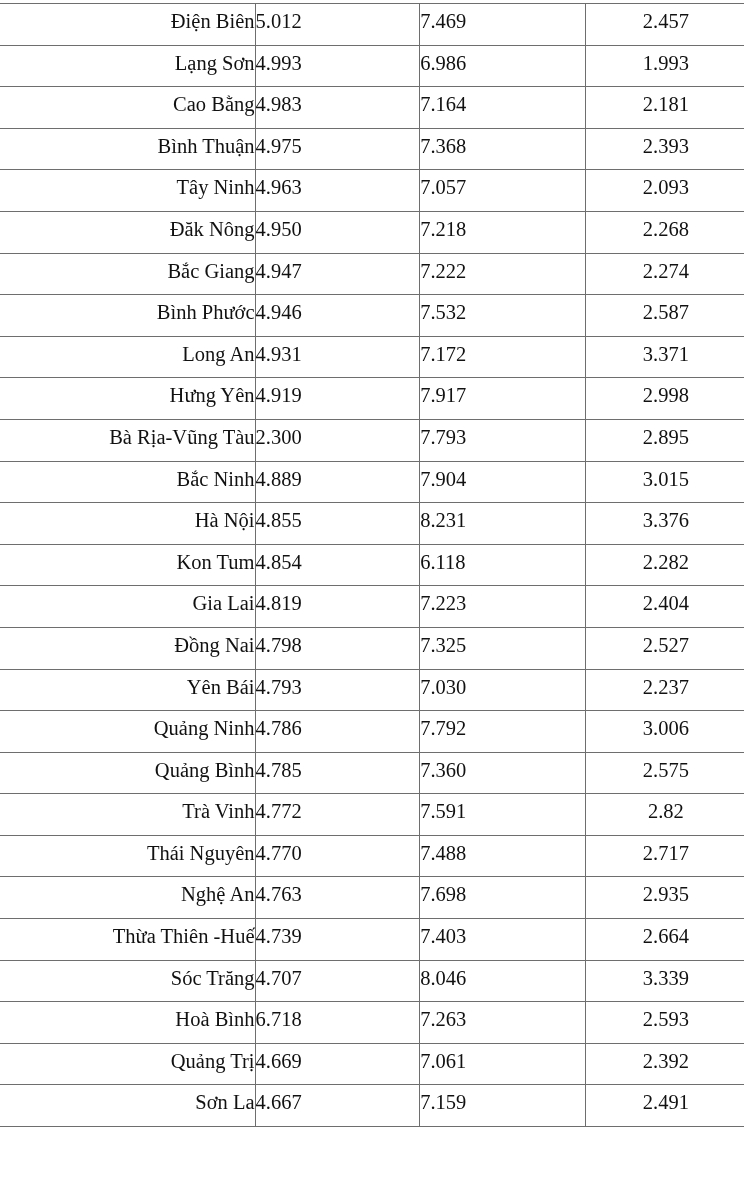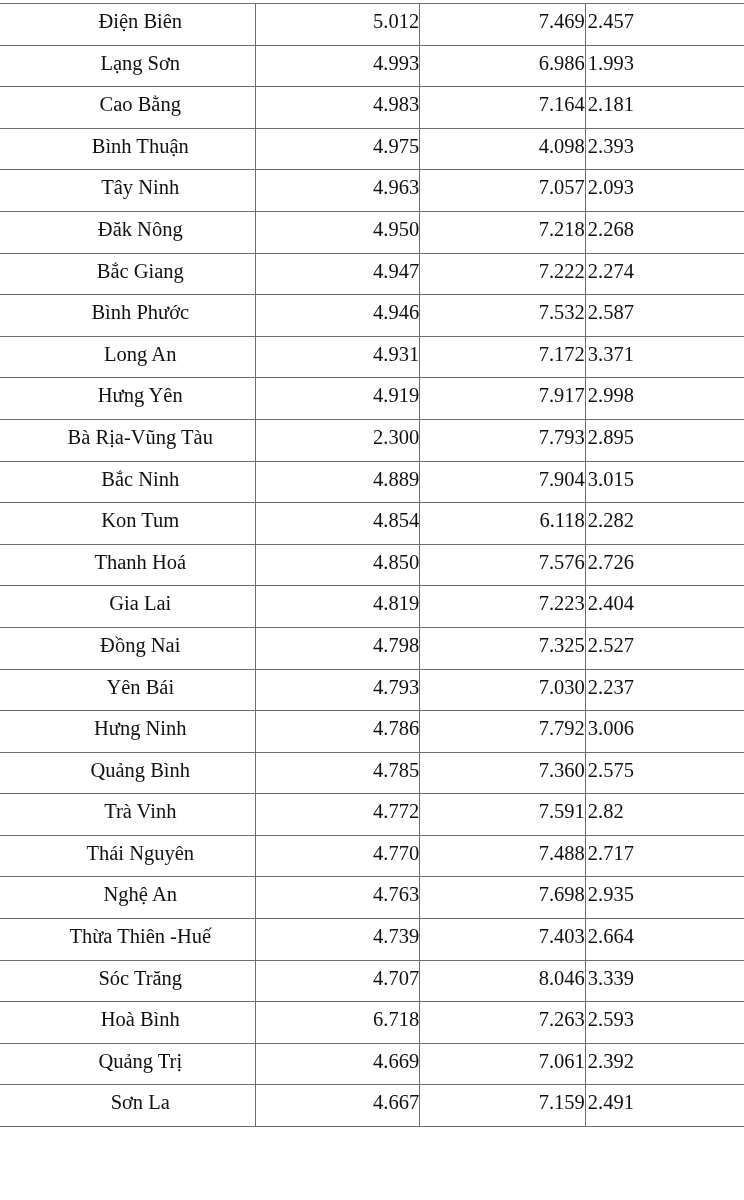--- a/index.html
+++ b/index.html
@@ -32,40 +32,40 @@
       border-top: 1.2px solid #6e6e6e;
       border-bottom: 1.2px solid #6e6e6e;
       font-size: 20.5px;
       vertical-align: top;
       line-height: 28px;
       white-space: nowrap;
       overflow: hidden;
     }
     td.c-name {
       width: 254px;
-      text-align: center;
+      text-align: right;
       padding-left: 26px;
       box-sizing: border-box;
       border-right: 1.2px solid #6e6e6e;
     }
     td.c-v1 {
       width: 164px;
-      text-align: right;
+      text-align: left;
       border-right: 1.2px solid #6e6e6e;
       box-sizing: border-box;
       text-decoration: underline;
     }
     td.c-v2 {
       width: 164px;
-      text-align: right;
+      text-align: left;
       border-right: 1.2px solid #6e6e6e;
     }
     td.c-v3 {
       width: 158px;
-      text-align: left;
+      text-align: center;
       padding-left: 2px;
       box-sizing: border-box;
     }
     td span {
       display: inline-block;
       padding-top: 3px;
     }
   </style>
 </head>
 <body>
@@ -91,21 +91,21 @@
   <tr>
     <td class="c-name"><span>Cao Bằng</span></td>
     <td class="c-v1"><span>4.983</span></td>
     <td class="c-v2"><span>7.164</span></td>
     <td class="c-v3"><span>2.181</span></td>
   </tr>
 
   <tr>
     <td class="c-name"><span>Bình Thuận</span></td>
     <td class="c-v1"><span>4.975</span></td>
-    <td class="c-v2"><span>4.098</span></td>
+    <td class="c-v2"><span>7.368</span></td>
     <td class="c-v3"><span>2.393</span></td>
   </tr>
 
   <tr>
     <td class="c-name"><span>Tây Ninh</span></td>
     <td class="c-v1"><span>4.963</span></td>
     <td class="c-v2"><span>7.057</span></td>
     <td class="c-v3"><span>2.093</span></td>
   </tr>
 
@@ -152,34 +152,34 @@
   </tr>
 
   <tr>
     <td class="c-name"><span>Bắc Ninh</span></td>
     <td class="c-v1"><span>4.889</span></td>
     <td class="c-v2"><span>7.904</span></td>
     <td class="c-v3"><span>3.015</span></td>
   </tr>
 
 
+  <tr>
+    <td class="c-name"><span>Hà Nội</span></td>
+    <td class="c-v1"><span>4.855</span></td>
+    <td class="c-v2"><span>8.231</span></td>
+    <td class="c-v3"><span>3.376</span></td>
+  </tr>
 
   <tr>
     <td class="c-name"><span>Kon Tum</span></td>
     <td class="c-v1"><span>4.854</span></td>
     <td class="c-v2"><span>6.118</span></td>
     <td class="c-v3"><span>2.282</span></td>
   </tr>
 
-  <tr>
-    <td class="c-name"><span>Thanh Hoá</span></td>
-    <td class="c-v1"><span>4.850</span></td>
-    <td class="c-v2"><span>7.576</span></td>
-    <td class="c-v3"><span>2.726</span></td>
-  </tr>
 
   <tr>
     <td class="c-name"><span>Gia Lai</span></td>
     <td class="c-v1"><span>4.819</span></td>
     <td class="c-v2"><span>7.223</span></td>
     <td class="c-v3"><span>2.404</span></td>
   </tr>
 
   <tr>
     <td class="c-name"><span>Đồng Nai</span></td>
@@ -189,21 +189,21 @@
   </tr>
 
   <tr>
     <td class="c-name"><span>Yên Bái</span></td>
     <td class="c-v1"><span>4.793</span></td>
     <td class="c-v2"><span>7.030</span></td>
     <td class="c-v3"><span>2.237</span></td>
   </tr>
 
   <tr>
-    <td class="c-name"><span>Hưng Ninh</span></td>
+    <td class="c-name"><span>Quảng Ninh</span></td>
     <td class="c-v1"><span>4.786</span></td>
     <td class="c-v2"><span>7.792</span></td>
     <td class="c-v3"><span>3.006</span></td>
   </tr>
 
   <tr>
     <td class="c-name"><span>Quảng Bình</span></td>
     <td class="c-v1"><span>4.785</span></td>
     <td class="c-v2"><span>7.360</span></td>
     <td class="c-v3"><span>2.575</span></td>

